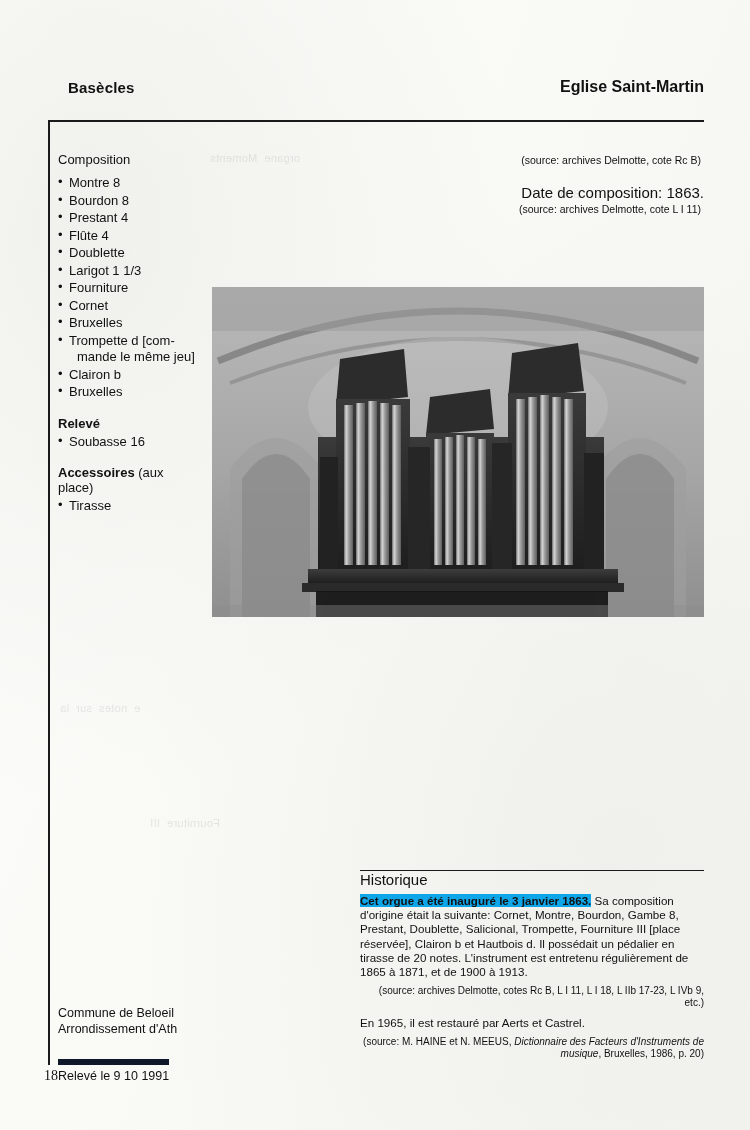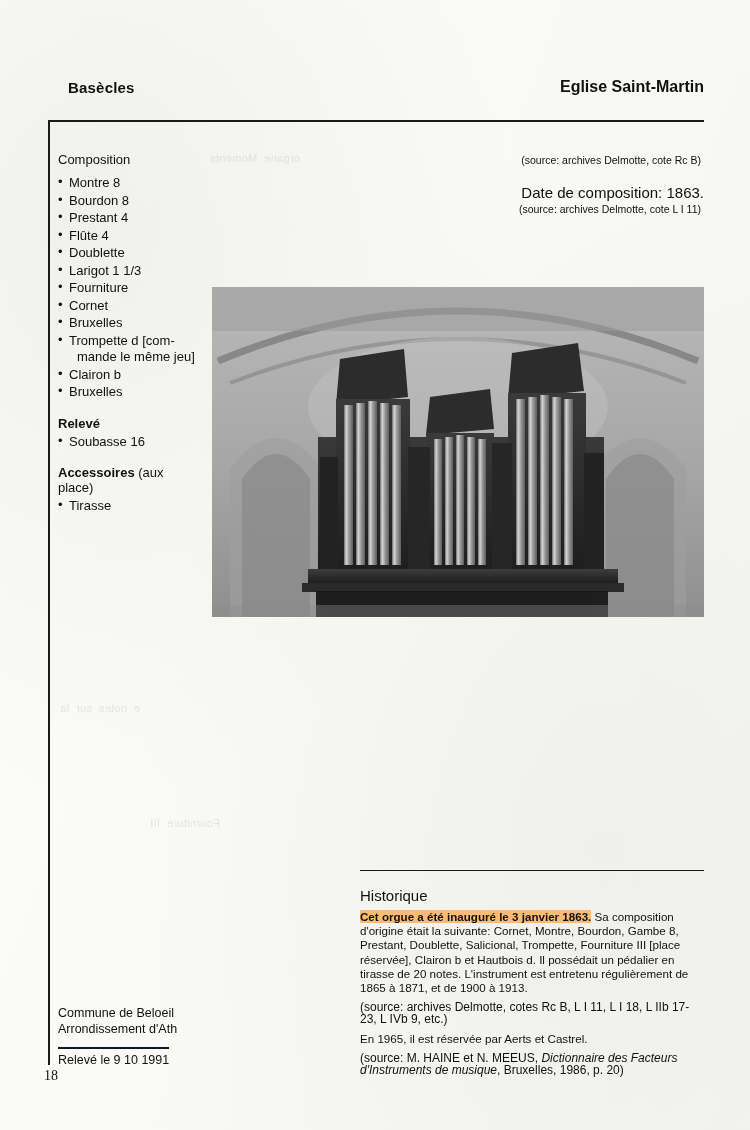--- a/index.html
+++ b/index.html
@@ -160,56 +160,57 @@
   }
   .photo svg { display: block; }
 
   
   .hist {
     position: absolute;
     left: 360px;
     top: 870px;
     width: 344px;
     border-top: 1.5px solid #1a1a1a;
-    padding-top: 16px;
+    padding-top: 0;
   }
   .hist h3 {
     font-size: 15px;
     font-weight: normal;
     margin: 0 0 6px 0;
   }
   .hist p {
     font-size: 11.6px;
     line-height: 14.2px;
     margin: 0 0 6px 0;
     text-align: left;
   }
   .hl {
-    background: #fdba74;
+    background: #0ea5e9;
     font-weight: bold;
   }
   .hist .src2 {
-    font-size: 12px;
+    font-size: 10px;
     line-height: 12px;
     margin: 0 0 7px 0;
+    text-align: right;
   }
   .ital { font-style: italic; }
 
   
   .footer {
     position: absolute;
     left: 58px;
     top: 1005px;
     font-size: 12.5px;
     line-height: 16px;
   }
   .footer .releve {
-    margin-top: 10px;
+    margin-top: 22px;
     padding-top: 3px;
-    border-top: 2px solid #0f172a;
+    border-top: 6px solid #0f172a;
     display: inline-block;
   }
   .pageno {
     position: absolute;
     left: 44px;
     top: 1068px;
     font-size: 14px;
     font-family: "Liberation Serif", serif;
   }
 </style>
@@ -354,21 +355,21 @@
     <rect x="90" y="296" width="322" height="9" fill="#2a2a2a"></rect>
     <rect x="104" y="304" width="292" height="26" fill="#141414" opacity="0.92"></rect>
     <rect x="0" y="318" width="492" height="12" fill="#8d8d8d" opacity="0.4"></rect>
   </svg>
 </div>
 
 <div class="hist">
   <h3>Historique</h3>
   <p><span class="hl">Cet orgue a été inauguré le 3 janvier 1863.</span><span> Sa composition d'origine était la suivante: Cornet, Montre, Bourdon, Gambe 8, Prestant, Doublette, Salicional, Trompette, Fourniture III [place réservée], Clairon b et Hautbois d. Il possédait un pédalier en tirasse de 20 notes. L'instrument est entretenu régulièrement de 1865 à 1871, et de 1900 à 1913.</span></p>
   <p class="src2">(source: archives Delmotte, cotes Rc B, L I 11, L I 18, L IIb 17-23, L IVb 9, etc.)</p>
-  <p>En 1965, il est réservée par Aerts et Castrel.</p>
+  <p>En 1965, il est restauré par Aerts et Castrel.</p>
   <p class="src2"><span>(source: M. HAINE et N. MEEUS, </span><span class="ital">Dictionnaire des Facteurs d'Instruments de musique</span><span>, Bruxelles, 1986, p. 20)</span></p>
 </div>
 
 <div class="footer">
   <div>Commune de Beloeil</div>
   <div>Arrondissement d'Ath</div>
   <div class="releve">Relevé le 9 10 1991</div>
 </div>
 
 <div class="pageno">18</div>

